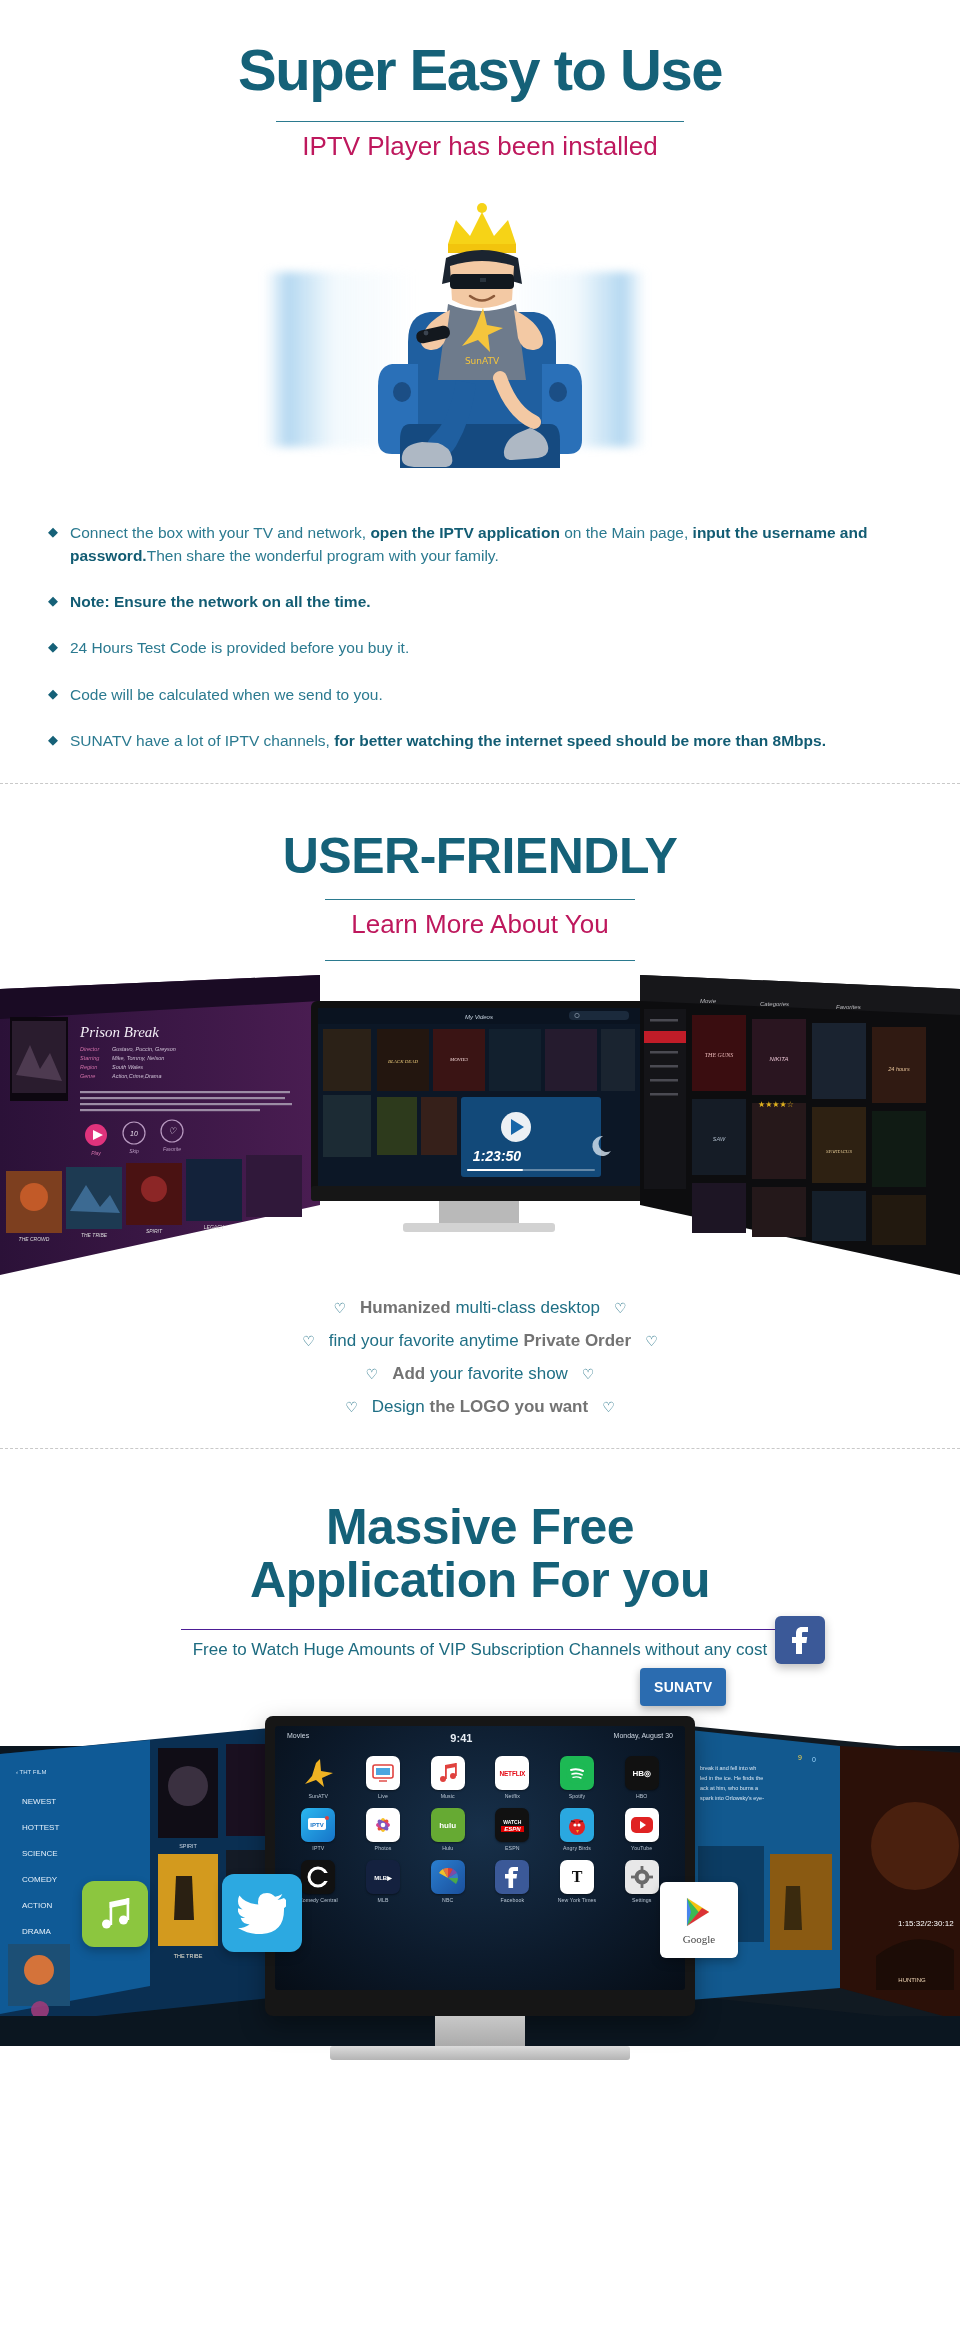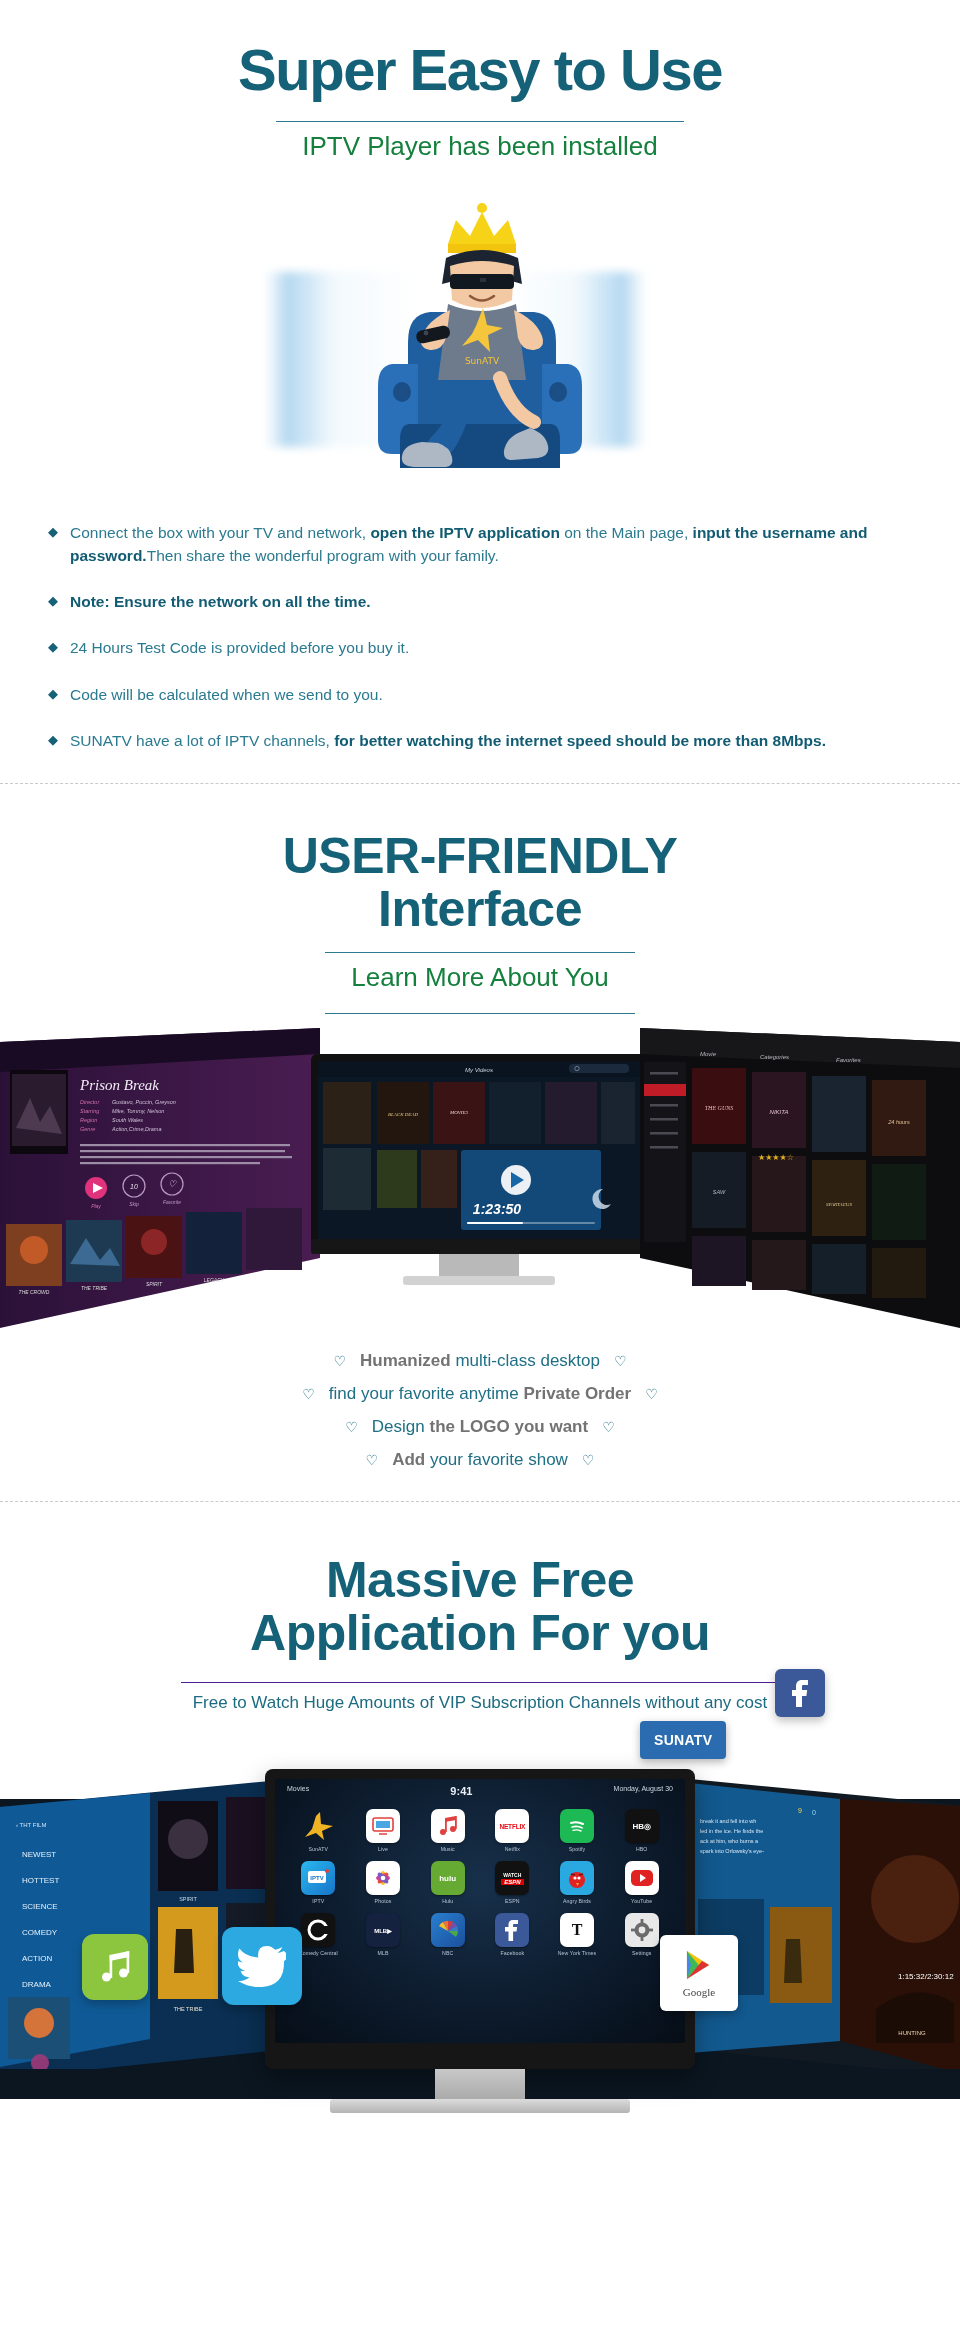--- a/index.html
+++ b/index.html
@@ -21,21 +21,21 @@
     font-size: 58px;
     font-weight: 700;
     color: #156178;
     letter-spacing: -1.5px;
     line-height: 1.05;
   }
   .sub-wrap { text-align: center; margin-top: 20px; }
   .sub-line {
     display: inline-block;
     font-size: 26px;
-    color: #15803d;
+    color: #be185d;
     font-weight: 400;
     border-top: 1.5px solid #2b7a8f;
     padding: 9px 26px 0 26px;
     line-height: 1.2;
   }
   .sub-line.boxed {
     border-bottom: 1.5px solid #2b7a8f;
     padding-bottom: 20px;
   }
 
@@ -339,21 +339,20 @@
       </div>
     </div>
 
     <div class="divider"></div>
   </section>
 
   <section class="sec sec2">
 
     <h2 class="h2-title">
       <span>USER-FRIENDLY</span>
-      <span class="l2">Interface</span>
     </h2>
 
     <div class="sub-wrap2">
       <span class="sub-line boxed">Learn More About You</span>
     </div>
 
     <div class="screens">
 
       <div class="panel-left">
         <svg width="320" height="300" viewBox="0 0 320 300">
@@ -503,24 +502,24 @@
     </div>
 
     <div class="feat-list">
       <div class="feat-row">
         <span class="hrt l">♡</span><b>Humanized </b><span>multi-class desktop</span><span class="hrt r">♡</span>
       </div>
       <div class="feat-row">
         <span class="hrt l">♡</span><span>find your favorite anytime </span><b>Private Order</b><span class="hrt r">♡</span>
       </div>
       <div class="feat-row">
+        <span class="hrt l">♡</span><b>Add </b><span>your favorite show</span><span class="hrt r">♡</span>
+      </div>
+      <div class="feat-row">
         <span class="hrt l">♡</span><span>Design </span><b>the LOGO you want</b><span class="hrt r">♡</span>
-      </div>
-      <div class="feat-row">
-        <span class="hrt l">♡</span><b>Add </b><span>your favorite show</span><span class="hrt r">♡</span>
       </div>
     </div>
 
     <div class="divider"></div>
   </section>
 
   <section class="sec sec3">
     <h2 class="h3-title">
       <span>Massive Free</span>
       <span class="l2">Application For you</span>

